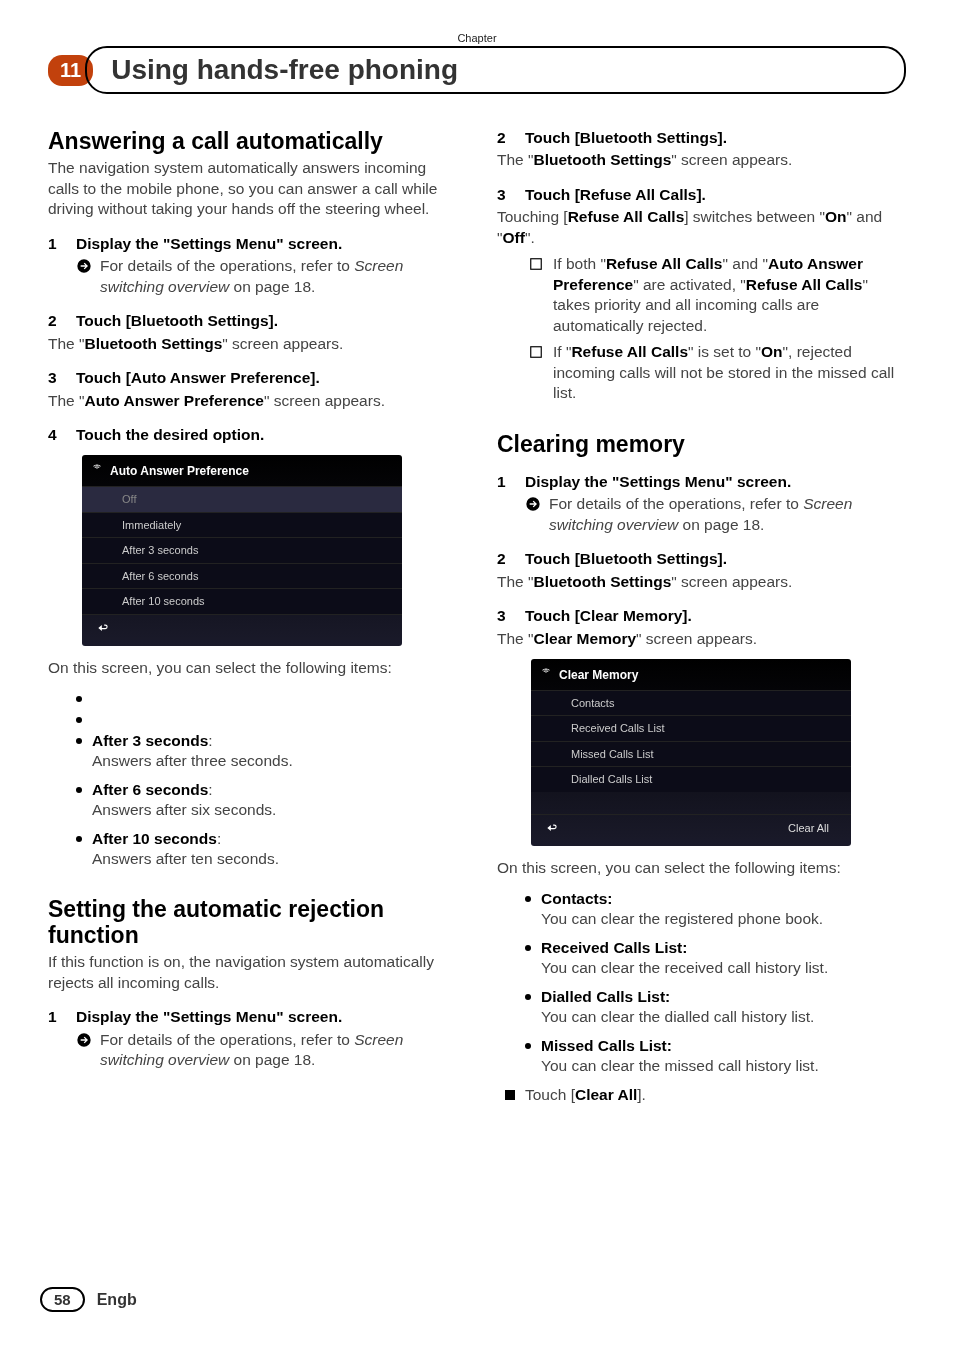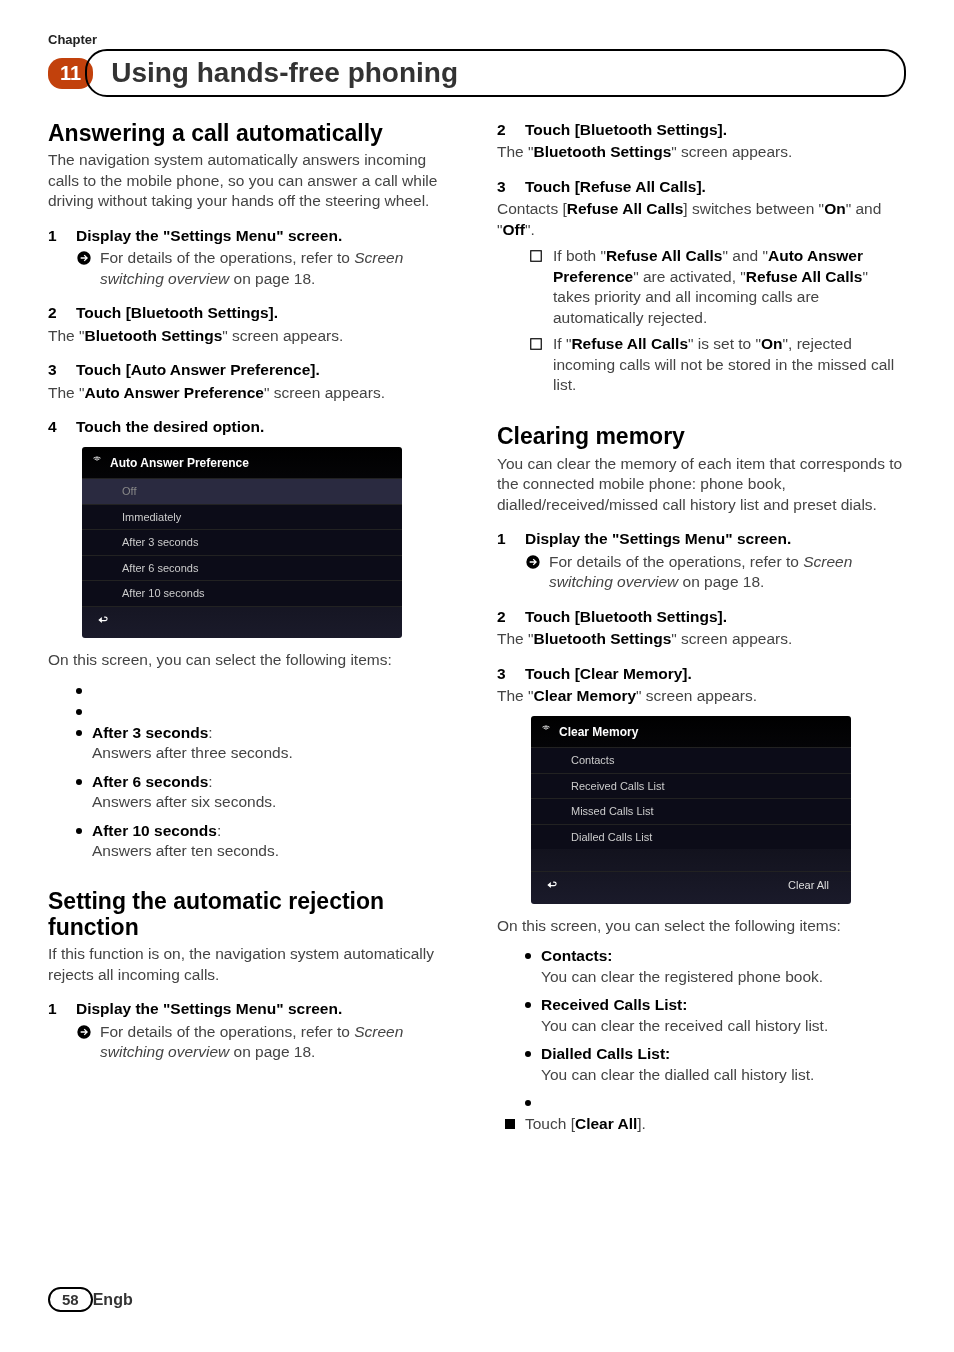--- a/index.html
+++ b/index.html
@@ -7,21 +7,21 @@
     font-family: Arial, Helvetica, sans-serif;
     background: #fff;
     width: 954px;
     height: 1352px;
     position: relative;
     color: #333;
   }
   .page {
     padding: 32px 48px 0 48px;
   }
-  .chapter-label { font-size: 13px; font-weight: bold; color: #222; }
+  .chapter-label { font-size: 11px; font-weight: normal; color: #222; text-align: center; }
   .chapter-bar {
     display: flex;
     align-items: center;
     margin-top: 2px;
   }
   .chapter-num {
     background: #c2410c;
     color: #fff;
     border-radius: 14px;
     padding: 4px 12px;
@@ -34,21 +34,21 @@
     flex: 1;
     border: 2px solid #000;
     border-radius: 22px;
     margin-left: -8px;
     padding: 6px 20px 6px 24px;
   }
   .chapter-title { font-size: 28px; font-weight: 800; }
   .columns {
     display: flex;
     gap: 40px;
-    margin-top: 23px;
+    margin-top: 34px;
   }
   .col { flex: 1; font-size: 15.5px; line-height: 1.32; color: #444; }
   h2 { font-size: 23px; font-weight: 800; color: #000; margin-bottom: 4px; line-height:1.15;}
   .para { margin-bottom: 10px; }
   .step { display: flex; gap: 14px; margin-top: 14px; font-weight: bold; color:#000;}
   .step-num { width: 14px; }
   .substep { display:flex; gap:8px; margin-left:28px; margin-top:2px; font-weight:normal; color:#444;}
   .arrow-icon svg { width:16px; height:16px; fill:#000; margin-top:2px;}
   .after-step { margin-top:2px; }
   .bullet-list { margin-top:4px; }
@@ -68,22 +68,22 @@
   }
   .ss-header { display:flex; align-items:center; gap:8px; padding:4px 10px 6px 10px; color:#fff; font-size:12px; font-weight:bold;}
   .ss-antenna svg { width:10px; height:12px; fill:#fff;}
   .ss-row { padding:5px 10px 5px 40px; border-top:1px solid #222; background:#0c0c18;}
   .ss-row-sel { background:#2a2a40; color:#888;}
   .ss-footer { display:flex; padding:6px 12px 4px 12px; border-top:1px solid #222; justify-content:space-between;}
   .ss-back svg { width:18px; height:14px; fill:#fff;}
   .ss-clearall { color:#ddd; font-size:11px; padding-right:10px;}
   .blk { color:#000; font-weight:bold; }
   .footer {
-    position:absolute; bottom:40px; left:48px;
-    display:flex; align-items:center; gap:0;
+    position:absolute; bottom:40px; left:40px;
+    display:flex; align-items:center; gap:12px;
   }
   .pagenum { border:2px solid #000; border-radius:14px; padding:2px 12px; font-weight:bold; font-size:15px;}
   .engb { font-size:16px; font-weight:bold; }
   .solid-square { display:inline-block; width:10px; height:10px; background:#000; margin-top:5px; flex-shrink:0;}
 </style>
 </head>
 <body>
 
 <div class="page">
   <div class="chapter-label">Chapter</div>
@@ -189,38 +189,37 @@
           <span class="step-num">2</span>
           <span>Touch [Bluetooth Settings].</span>
         </div>
       <div class="after-step"><span>The "</span><span class="blk">Bluetooth Settings</span><span>" screen appears.</span></div>
 
       <div class="step">
           <span class="step-num">3</span>
           <span>Touch [Refuse All Calls].</span>
         </div>
       <div class="after-step">
-        <span>Contacts [</span><span class="blk">Refuse All Calls</span><span>] switches between "</span><span class="blk">On</span><span>" and "</span><span class="blk">Off</span><span>".</span>
+        <span>Touching [</span><span class="blk">Refuse All Calls</span><span>] switches between "</span><span class="blk">On</span><span>" and "</span><span class="blk">Off</span><span>".</span>
       </div>
 
       <div class="notebox">
         <span class="square-icon"><svg viewBox="0 0 24 24">
               <rect x="3" y="3" width="18" height="18"></rect>
             </svg></span>
         <span><span>If both "</span><span class="blk">Refuse All Calls</span><span>" and "</span><span class="blk">Auto Answer Preference</span><span>" are activated, "</span><span class="blk">Refuse All Calls</span><span>" takes priority and all incoming calls are automatically rejected.</span></span>
       </div>
       <div class="notebox">
         <span class="square-icon"><svg viewBox="0 0 24 24">
               <rect x="3" y="3" width="18" height="18"></rect>
             </svg></span>
         <span><span>If "</span><span class="blk">Refuse All Calls</span><span>" is set to "</span><span class="blk">On</span><span>", rejected incoming calls will not be stored in the missed call list.</span></span>
       </div>
 
       <h2 style="margin-top:28px;">Clearing memory</h2>
-      <div class="para">You can clear the memory of each item that corresponds to the connected mobile phone: phone book, dialled/received/missed call history list and preset dials.</div>
 
       <div class="step">
           <span class="step-num">1</span>
           <span>Display the "Settings Menu" screen.</span>
         </div>
       <div class="substep">
         <span class="arrow-icon"><svg viewBox="0 0 24 24">
               <path d="M12 2a10 10 0 100 20 10 10 0 000-20zm1 15l-1.4-1.4L14.2 13H7v-2h7.2l-2.6-2.6L13 7l5 5-5 5z"></path>
             </svg></span>
         <span><span>For details of the operations, refer to </span><em>Screen switching overview</em><span> on page 18.</span></span>
@@ -267,20 +266,21 @@
         <div class="bullet">
             <span class="dot"></span>
             <div class="bullet-text"><strong>Received Calls List:</strong><br><span>You can clear the received call history list.</span></div>
           </div>
         <div class="bullet">
             <span class="dot"></span>
             <div class="bullet-text"><strong>Dialled Calls List:</strong><br><span>You can clear the dialled call history list.</span></div>
           </div>
         <div class="bullet">
             <span class="dot"></span>
+            <div class="bullet-text"><strong>Missed Calls List:</strong><br><span>You can clear the missed call history list.</span></div>
           </div>
       </div>
       <div style="display:flex; gap:10px; margin-left:8px; margin-top:8px;">
         <span class="solid-square"></span>
         <span><span>Touch [</span><span class="blk">Clear All</span><span>].</span></span>
       </div>
     </div>
   </div>
 </div>
 

